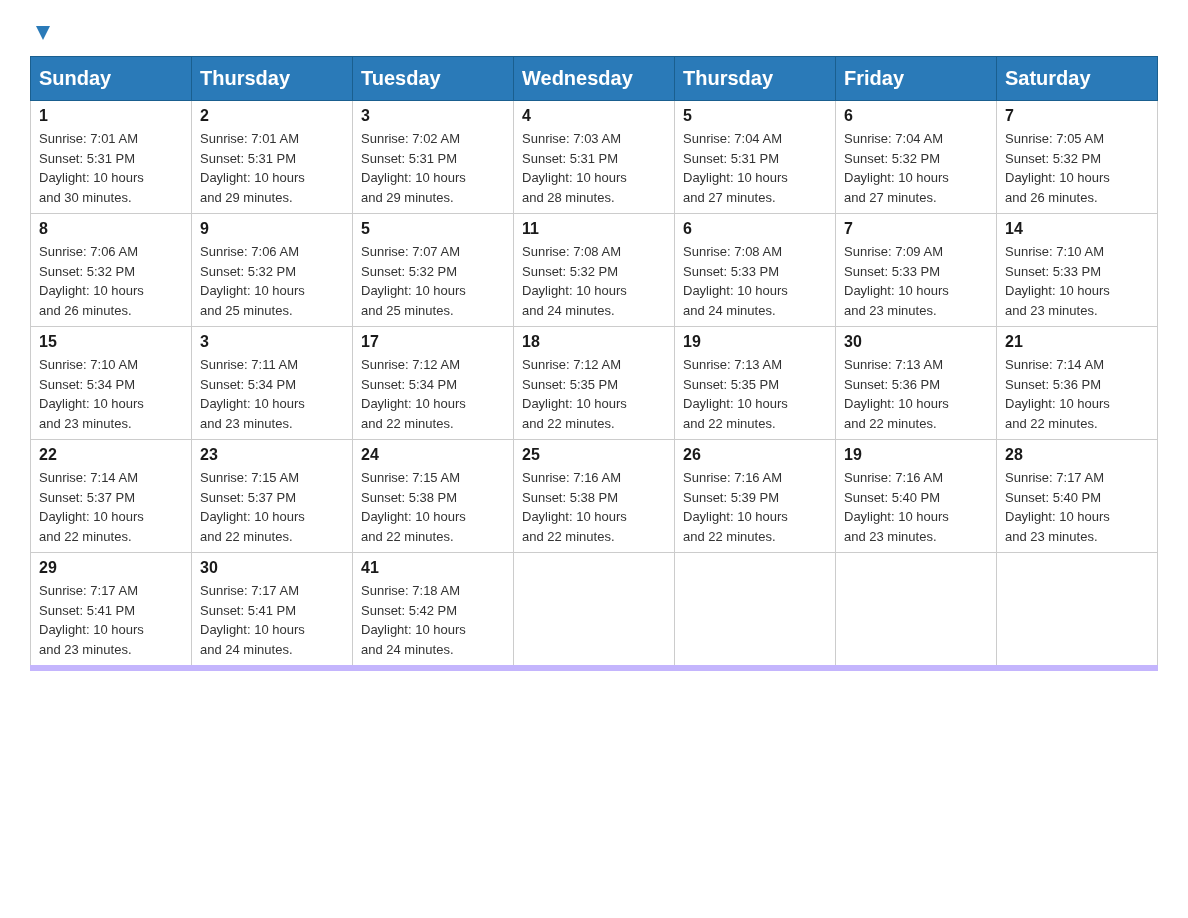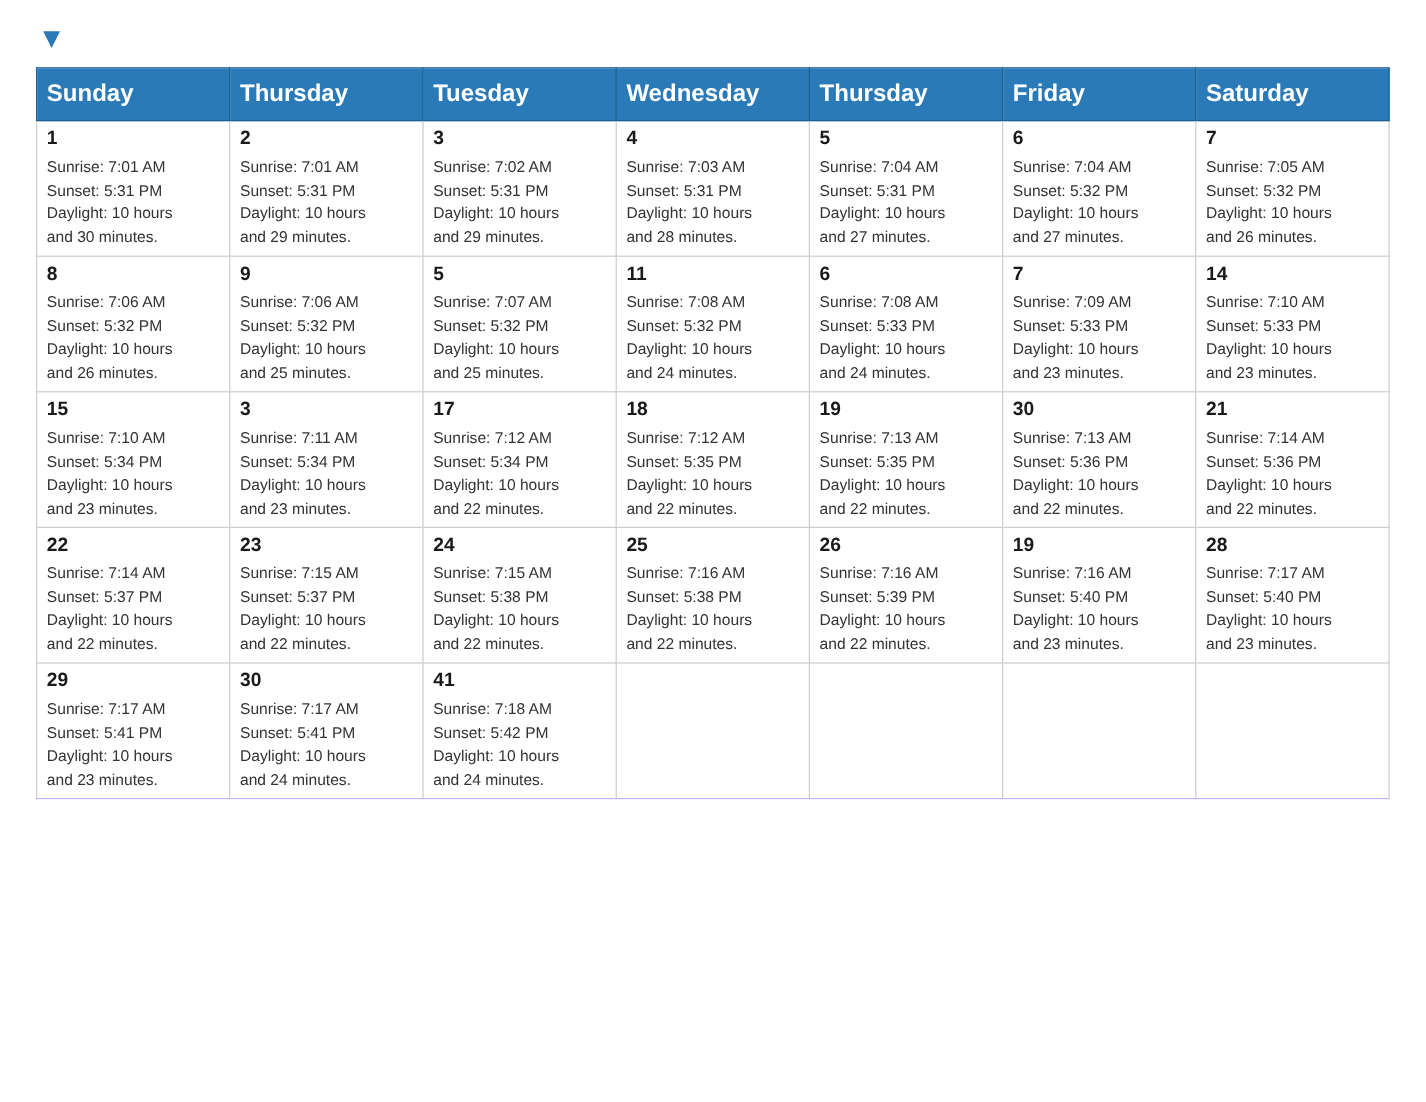--- a/index.html
+++ b/index.html
@@ -79,21 +79,21 @@
     }
     .day-info {
       font-size: 13px;
       color: #333;
       line-height: 1.5;
     }
     .empty-cell {
       background: #fff;
     }
     tr:last-child td {
-      border-bottom: 1px solid #c4b5fd;
+      border-bottom: 6px solid #c4b5fd;
     }
   </style>
 </head>
 <body>
 
 <div class="header">
   <div class="logo">
     <div style="display:flex; align-items:center;">
       <span class="logo-general"></span>
       <svg width="22" height="22" viewBox="0 0 22 22" style="margin-left:2px; margin-top:2px;">

